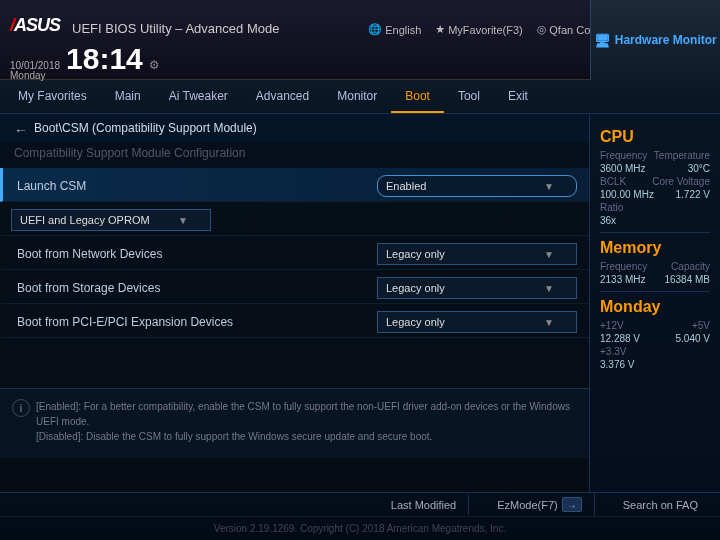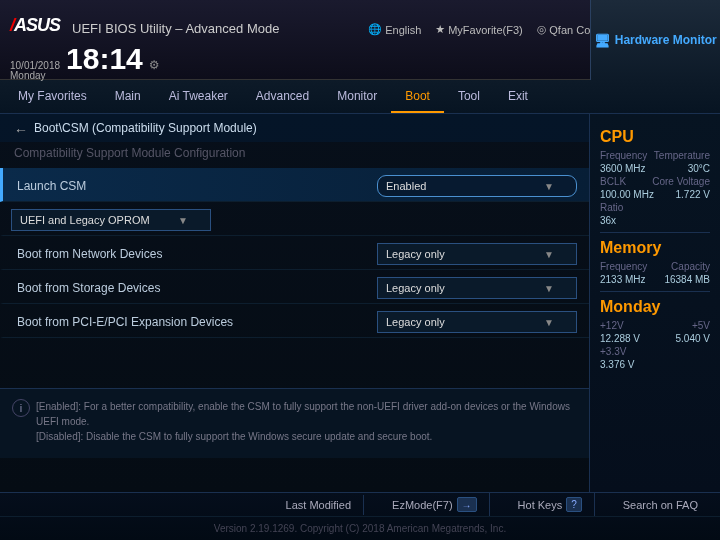--- a/index.html
+++ b/index.html
@@ -469,23 +469,19 @@
 <div class="footer">
   <div class="footer-top">
     <div class="footer-item">
       <span>Last Modified</span>
     </div>
     <div class="footer-item">
       <span>EzMode(F7)</span>
       <span class="footer-key-badge">→</span>
     </div>
     <div class="footer-item">
-      <span>Hot Keys</span>
-      <span class="footer-key-badge">?</span>
-    </div>
-    <div class="footer-item">
       <span>Search on FAQ</span>
     </div>
   </div>
   <div class="footer-bottom">
     <span>Version 2.19.1269. Copyright (C) 2018 American Megatrends, Inc.</span>
   </div>
 </div>
 
 </body></html>

